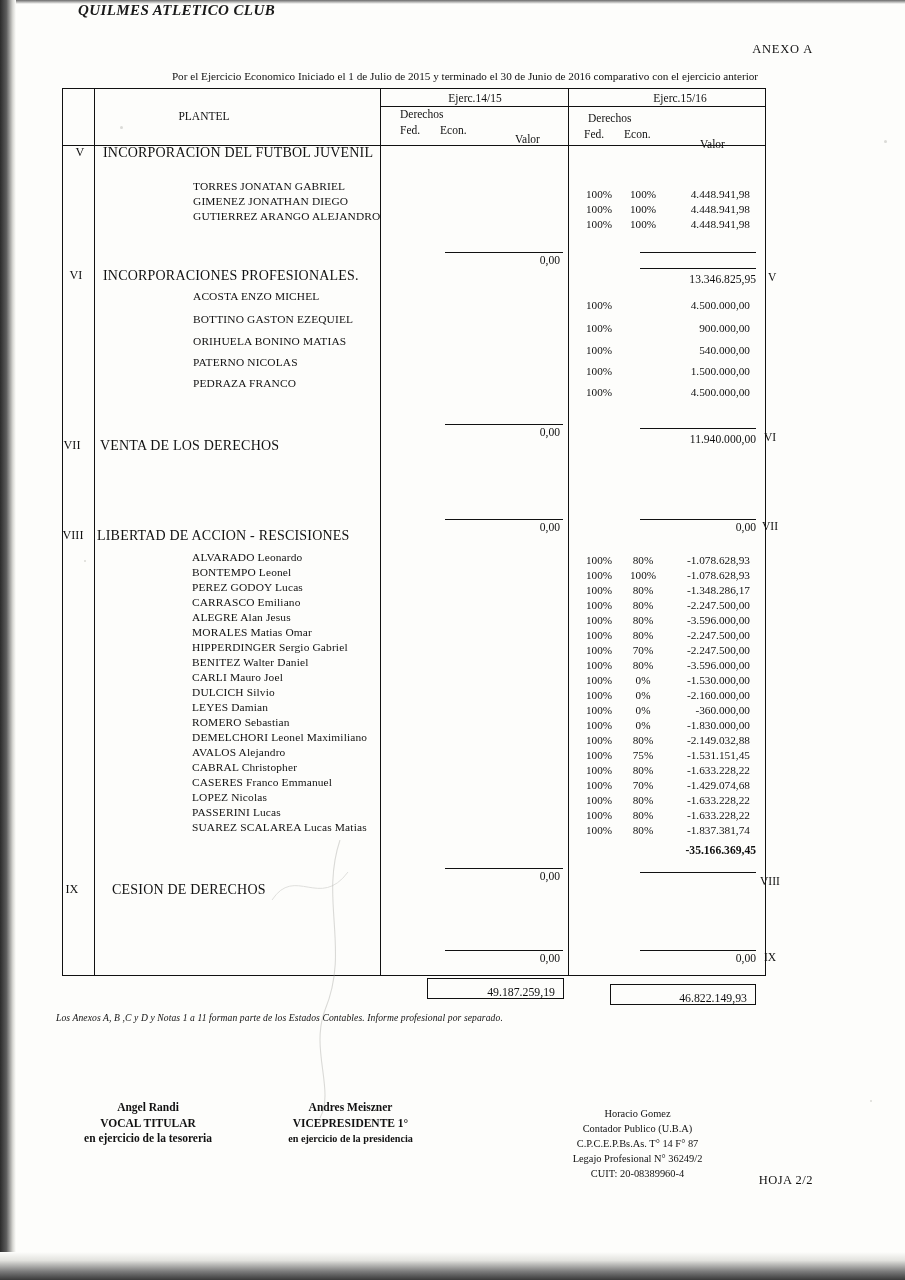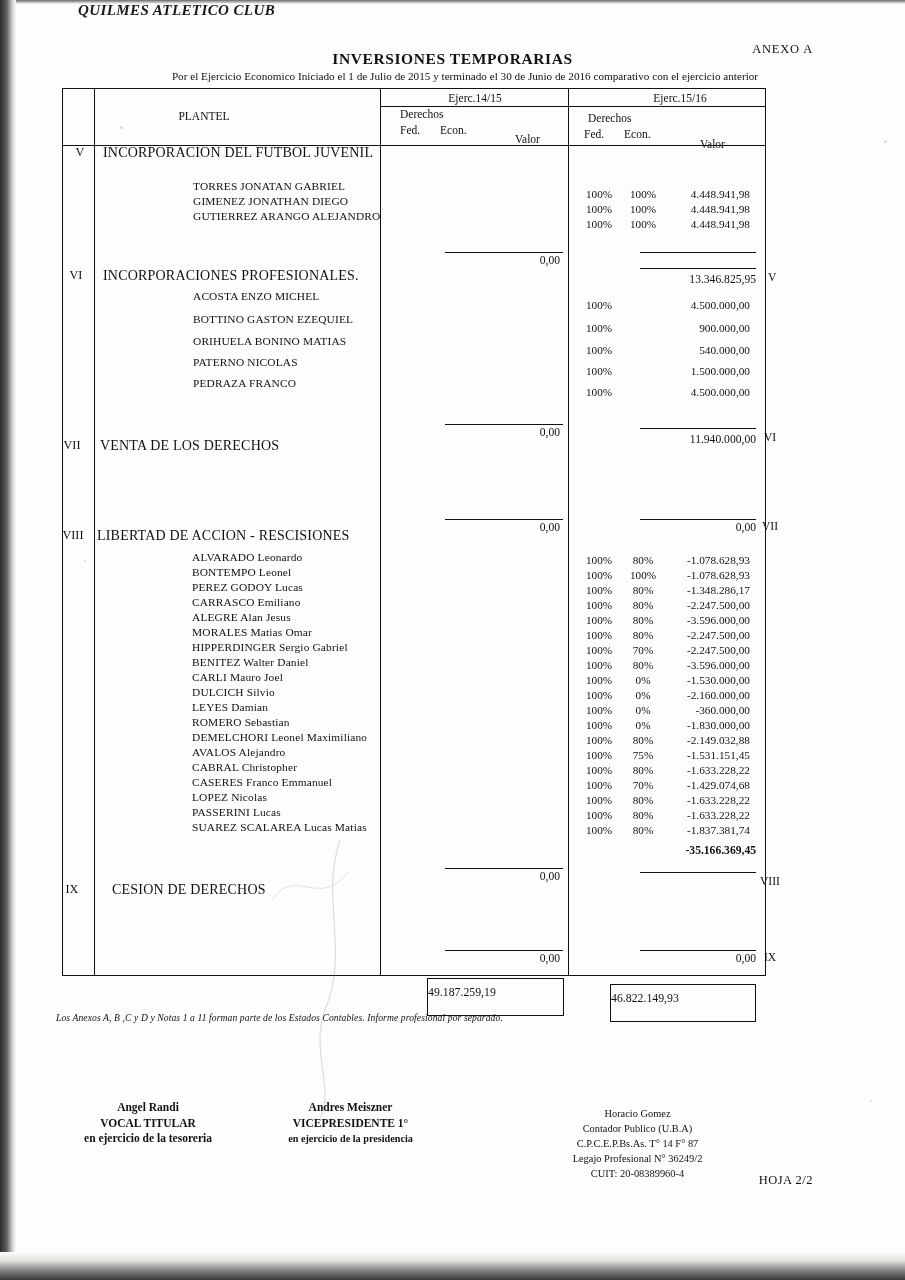--- a/index.html
+++ b/index.html
@@ -141,24 +141,24 @@
   .outer-roman {
     position: absolute;
     font-size: 11.6px;
   }
 
   .grand-box {
     position: absolute;
     border: 1px solid #111;
     box-sizing: border-box;
     font-size: 11.8px;
-    text-align: left;
+    text-align: right;
     padding-right: 8px;
     line-height: 26px;
-    height: 38px;
+    height: 21px;
   }
 
   .footnote {
     position: absolute;
     left: 56px; top: 1012px;
     font-size: 9.6px;
     font-style: italic;
     letter-spacing: 0.1px;
   }
 
@@ -196,21 +196,20 @@
 </head>
 <body>
 
 <div class="page">
 
   <div class="scan-edge-top"></div>
   <div class="scan-edge-left"></div>
   <div class="scan-edge-bottom"></div>
 
   <div class="club-title">QUILMES ATLETICO CLUB</div>
-  <div class="doc-title">INVERSIONES TEMPORARIAS</div>
   <div class="anexo">ANEXO A</div>
   <div class="subtitle">Por el Ejercicio Economico Iniciado el 1 de Julio de 2015 y terminado el 30 de Junio de 2016 comparativo con el ejercicio anterior</div>
 
   <div class="frame">
 
     <div class="vline" style="left:31px;"></div>
     <div class="vline" style="left:317px;"></div>
     <div class="vline" style="left:505px;"></div>
 
     <div class="hline" style="left:317px; right:0; top:17px;"></div>

